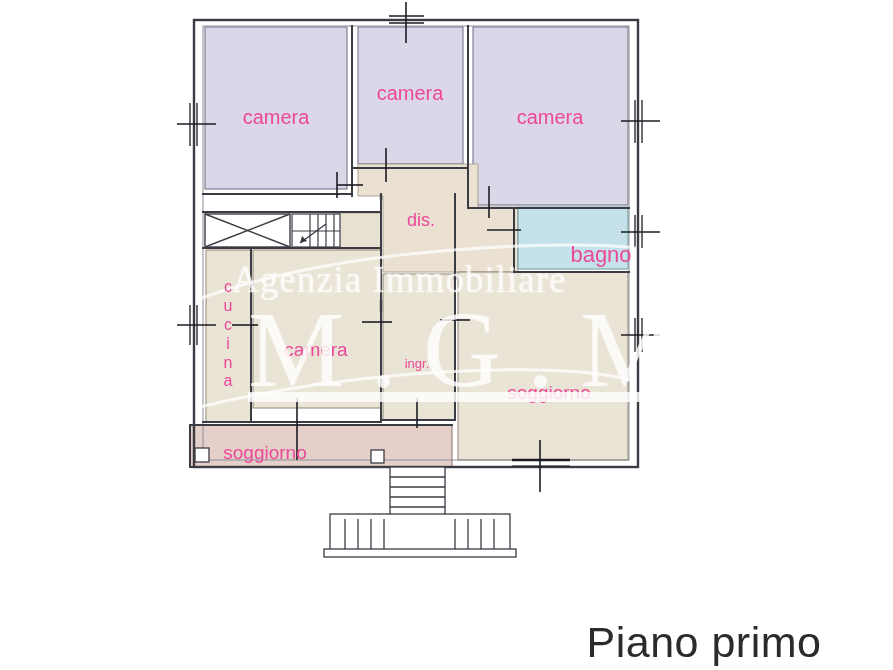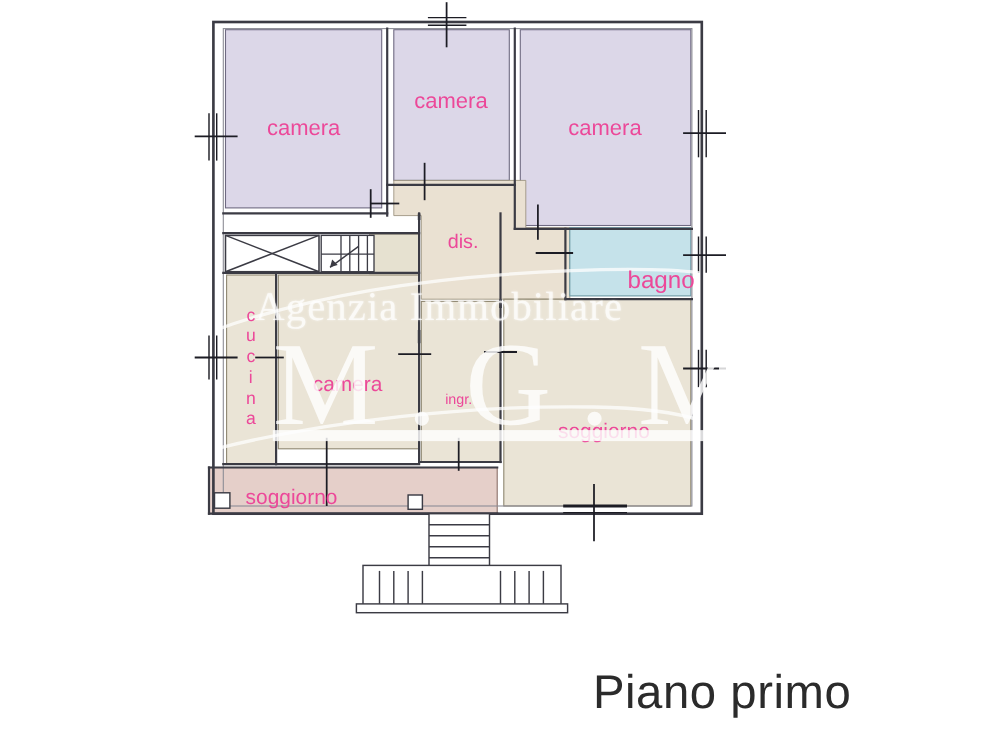--- a/index.html
+++ b/index.html
@@ -30,22 +30,22 @@
   }
   .room-label.vertical {
     white-space: normal;
     line-height: 1.18;
     text-align: center;
     width: 18px;
   }
   #title-block {
     position: absolute;
     right: 24px;
-    bottom: 18px;
-    text-align: left;
+    bottom: 6px;
+    text-align: center;
     width: 330px;
   }
   #floor-title {
     font-family: "Liberation Sans", sans-serif;
     font-size: 43px;
     color: #2b2b2b;
     letter-spacing: 0.5px;
     line-height: 1.0;
   }
   #floor-height {

